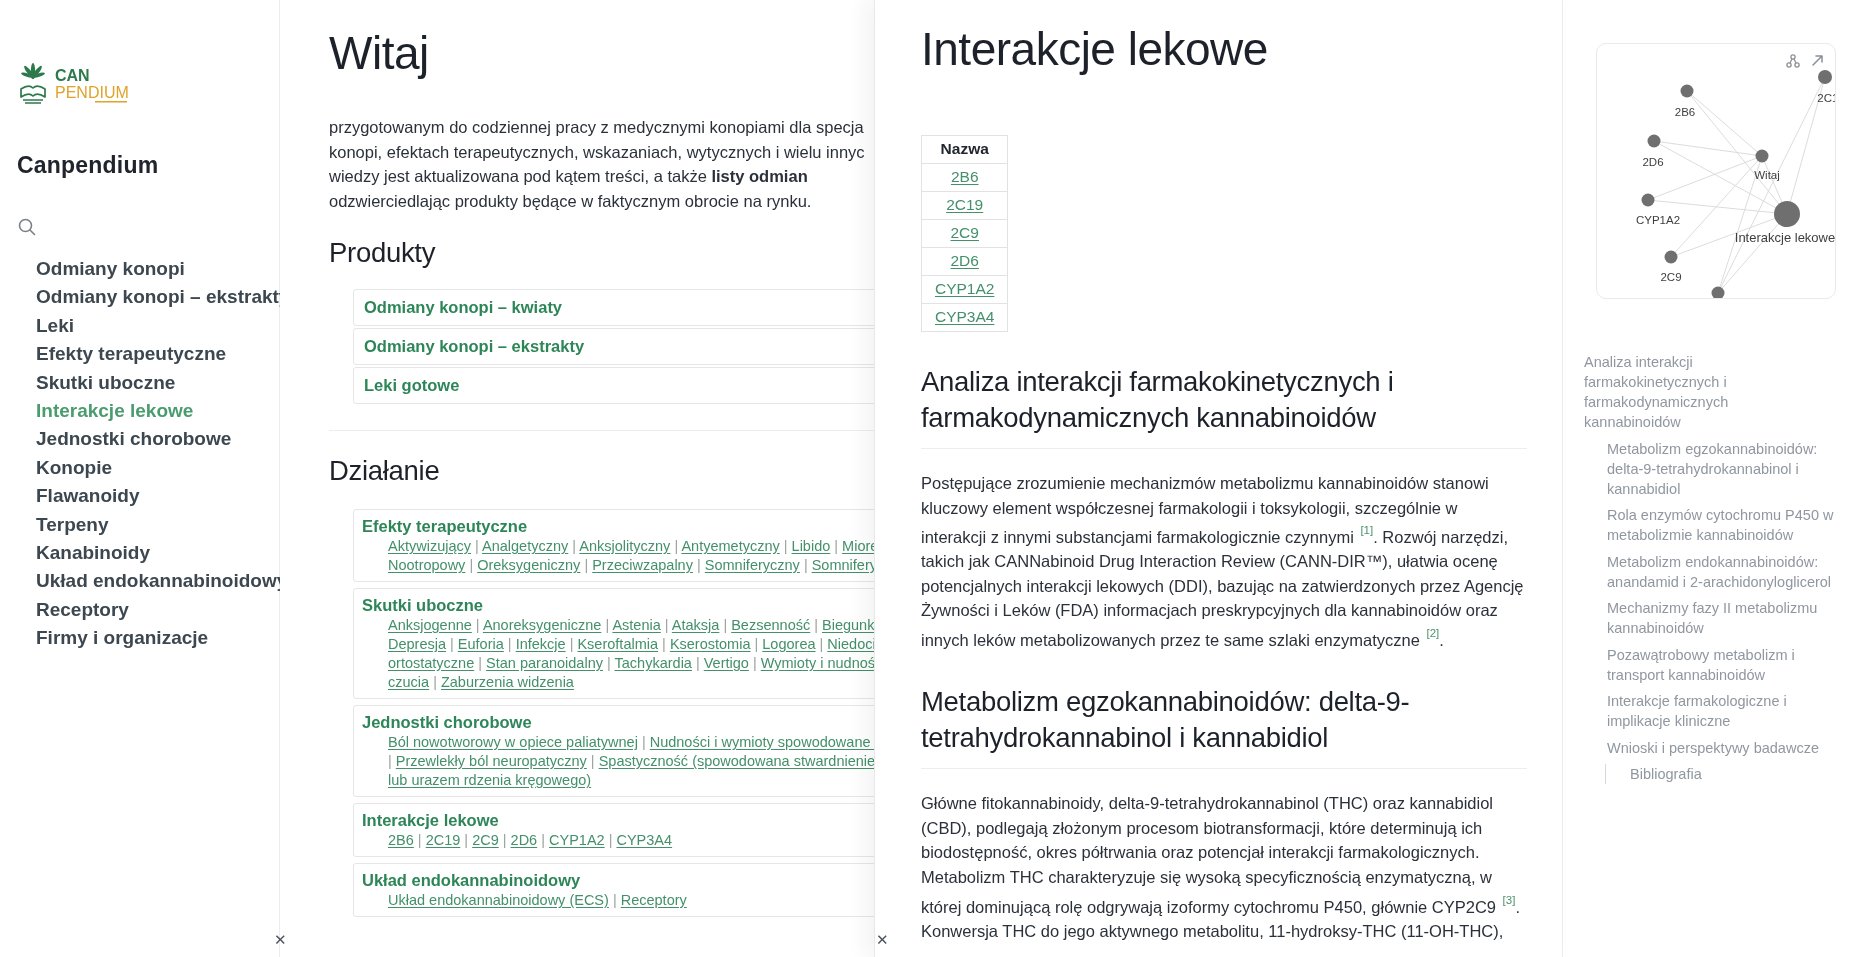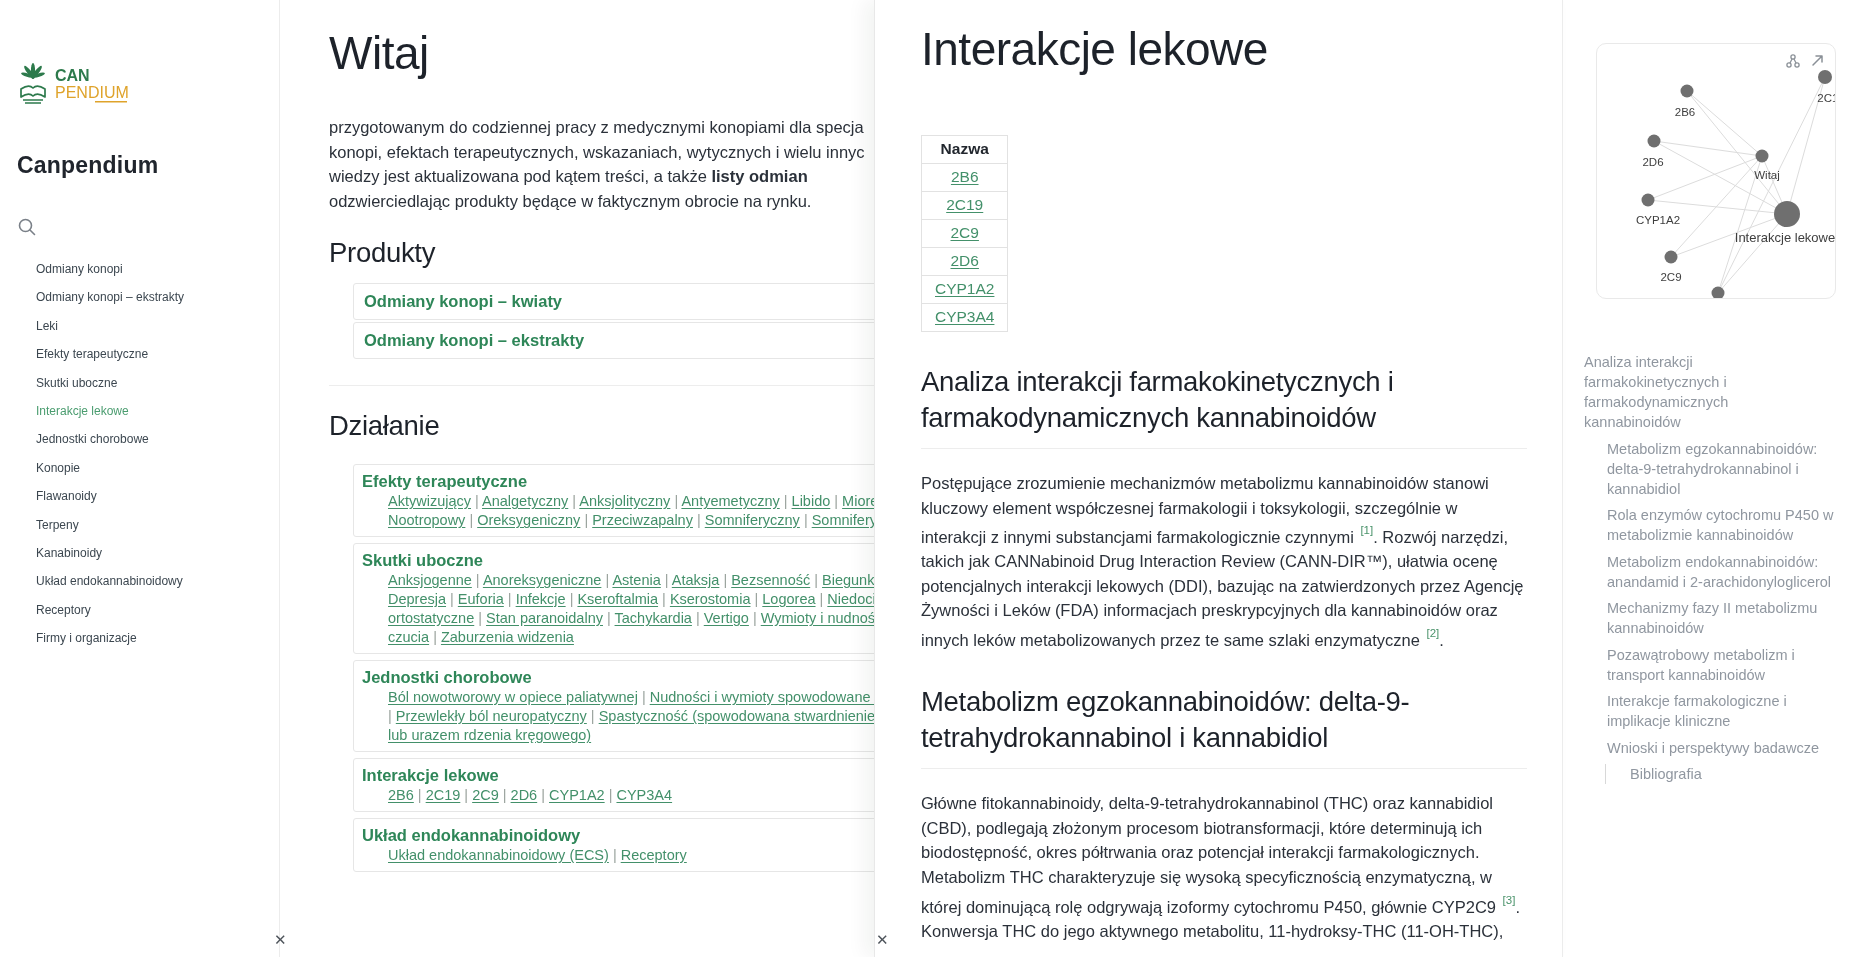--- a/index.html
+++ b/index.html
@@ -10,39 +10,39 @@
     font-family:"Liberation Sans", sans-serif;
   }
 
   
   .sidebar { position:absolute; left:0; top:0; width:280px; height:957px;
              border-right:1px solid #ececec; padding:62px 0 0 17px; background:#fff; }
   .logo { display:block; }
   .app-title { margin:46px 0 0 0; font-size:23px; font-weight:700; color:#20252d; letter-spacing:.2px; }
   .search-icon { margin-top:38px; display:block; cursor:pointer; }
   .nav { margin-top:18px; padding-left:19px; }
-  .nav-item { font-size:12px; line-height:28.4px; color:#3c4750; cursor:pointer; white-space:nowrap; }
+  .nav-item { font-size:19px; line-height:28.4px; color:#3c4750; cursor:pointer; white-space:nowrap;font-weight:bold; }
   .nav-item.active { color:#4a9c6f; }
 
   
   .pane { position:absolute; top:0; height:957px; background:#fff; overflow:hidden; }
   .pane-witaj { left:280px; width:594px; }
   .pane-inter { left:874px; width:689px; border-left:1px solid #e8e8e8; border-right:1px solid #ececec;
                 box-shadow:-10px 0 18px rgba(20,30,25,.05); }
 
   .pw-inner { width:700px; padding:30px 0 0 49px; }
   .pi-inner { width:660px; padding:26px 0 0 46px; }
 
   h1.page-title { margin:0; font-size:46px; line-height:47px; font-weight:500; letter-spacing:-.5px; color:#1d222a; }
   h2.sub { margin:24px 0 0 0; font-size:27.5px; font-weight:500; letter-spacing:-.3px; color:#1d222a; }
 
   .intro { margin-top:38px; font-size:16.5px; line-height:24.5px; color:#2b313a; }
   .intro .line { white-space:nowrap; }
 
-  .product-cards { margin-top:14px; margin-left:24px; width:660px; }
+  .product-cards { margin-top:20px; margin-left:24px; width:660px; }
   .pcard { border:1px solid #e6e6e6; border-radius:3px; padding:8px 10px; margin-bottom:2px; background:#fff; }
   .plink { color:#2e8658; font-weight:700; font-size:16.5px; cursor:pointer; }
 
   hr.rule { border:0; border-top:1px solid #ededed; margin:26px 0 0 0; width:660px; }
   .h2-dzialanie { margin-top:18px; }
 
   .link-cards { margin-top:22px; margin-left:24px; width:680px; }
   .linkcard { border:1px solid #e6e6e6; border-radius:3px; padding:6px 8px; margin-bottom:6px; background:#fff; }
   .lc-title { color:#2e8658; font-weight:700; font-size:16.5px; line-height:21px; }
   .lline { margin-left:26px; font-size:14.5px; line-height:19px; white-space:nowrap; color:#43906a; }
@@ -136,20 +136,21 @@
         <div class="line">przygotowanym do codziennej pracy z medycznymi konopiami dla specja</div>
         <div class="line">konopi, efektach terapeutycznych, wskazaniach, wytycznych i wielu innyc</div>
         <div class="line">wiedzy jest aktualizowana pod kątem treści, a także <strong>listy odmian</strong></div>
         <div class="line">odzwierciedlając produkty będące w faktycznym obrocie na rynku.</div>
       </div>
 
     <h2 class="sub">Produkty</h2>
     <div class="product-cards">
         <div class="pcard"><span class="plink">Odmiany konopi – kwiaty</span></div>
         <div class="pcard"><span class="plink">Odmiany konopi – ekstrakty</span></div>
+        <div class="pcard"><span class="plink">Leki gotowe</span></div>
       </div>
 
     <hr class="rule">
 
     <h2 class="sub h2-dzialanie">Działanie</h2>
     <div class="link-cards">
         <div class="linkcard">
           <div class="lc-title">Efekty terapeutyczne</div>
           <div class="lline"><span class="lk">Aktywizujący</span><span class="sep"> | </span><span class="lk">Analgetyczny</span><span class="sep"> | </span><span class="lk">Anksjolityczny</span><span class="sep"> | </span><span class="lk">Antyemetyczny</span><span class="sep"> | </span><span class="lk">Libido</span><span class="sep"> | </span><span class="lk">Miorelaks</span></div>
           <div class="lline"><span class="lk">Nootropowy</span><span class="sep"> | </span><span class="lk">Oreksygeniczny</span><span class="sep"> | </span><span class="lk">Przeciwzapalny</span><span class="sep"> | </span><span class="lk">Somniferyczny</span><span class="sep"> | </span><span class="lk">Somniferyczny</span></div>

